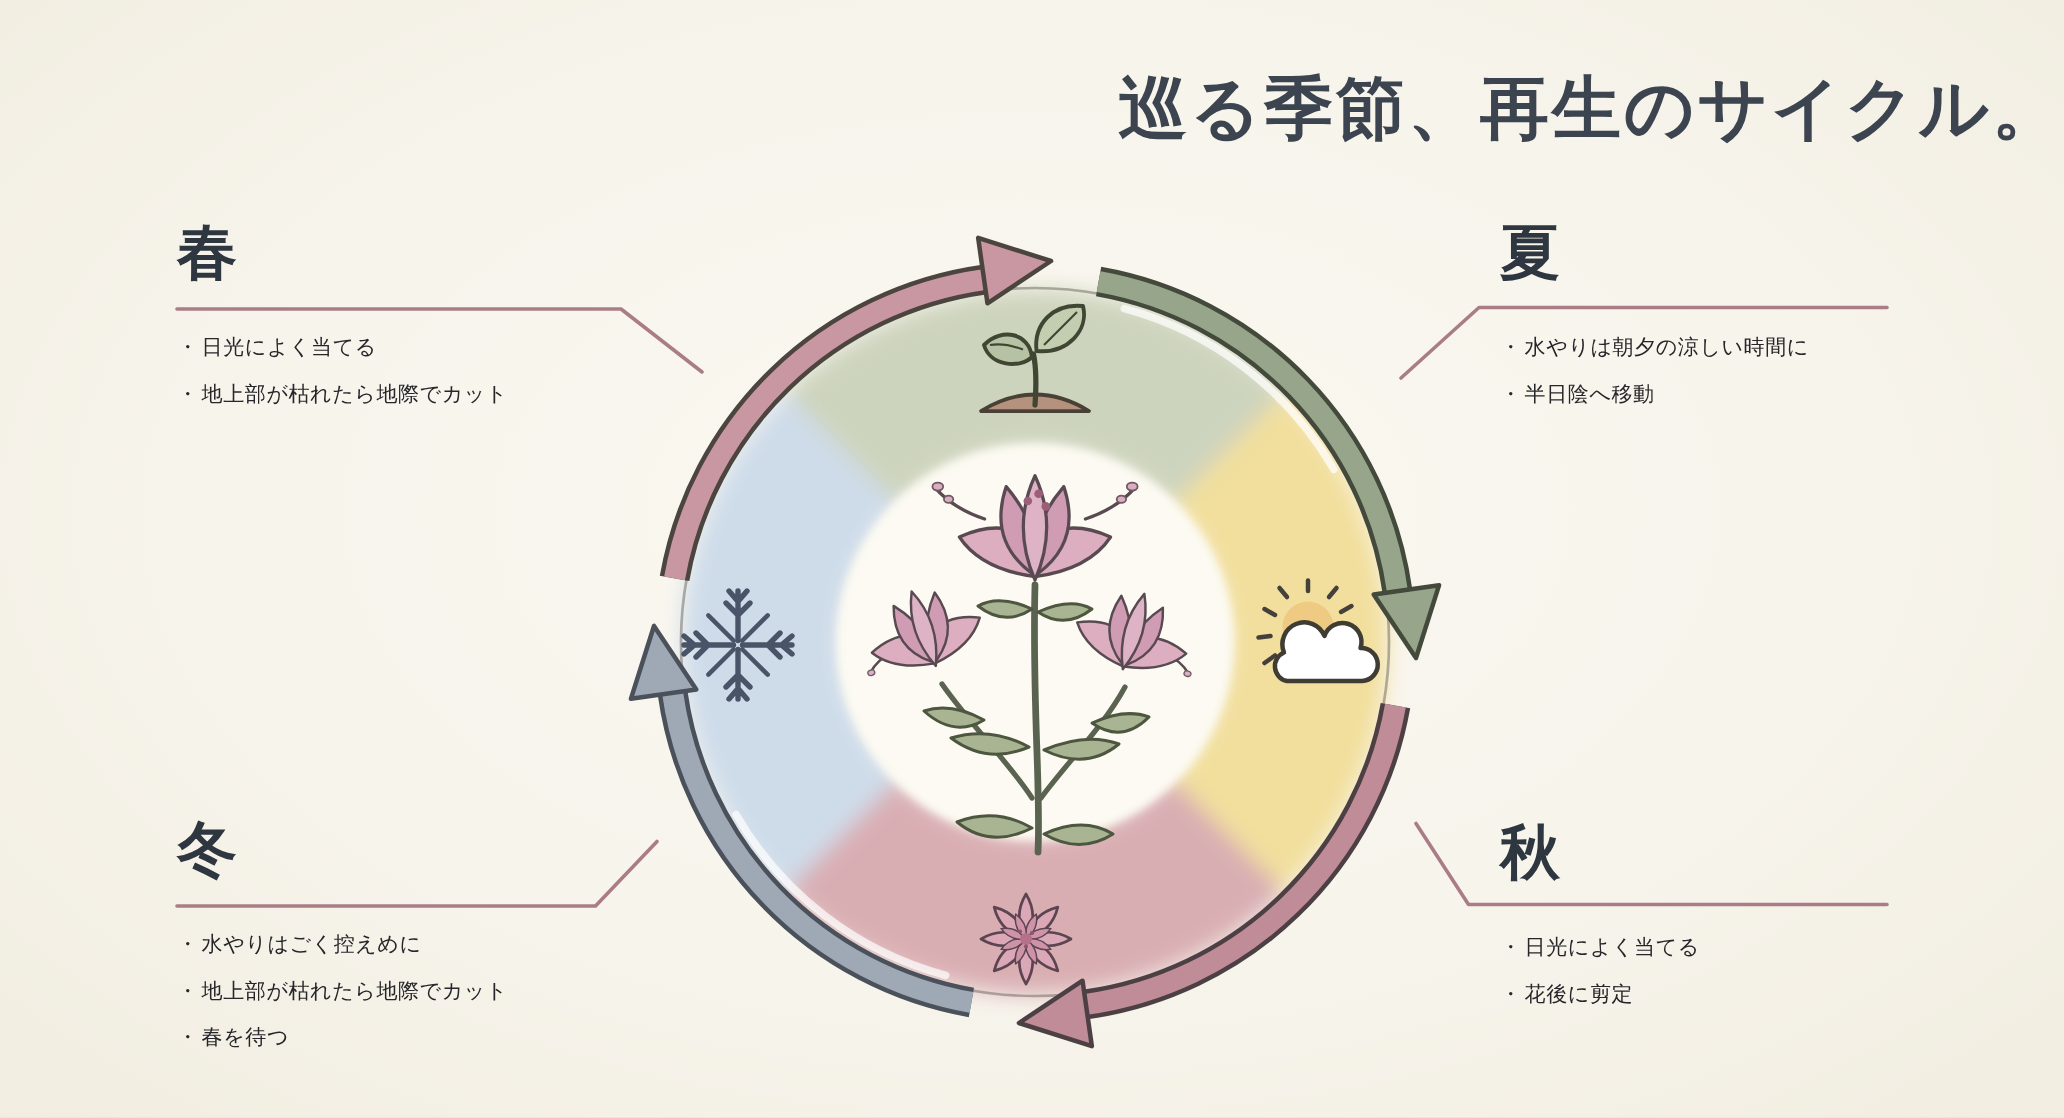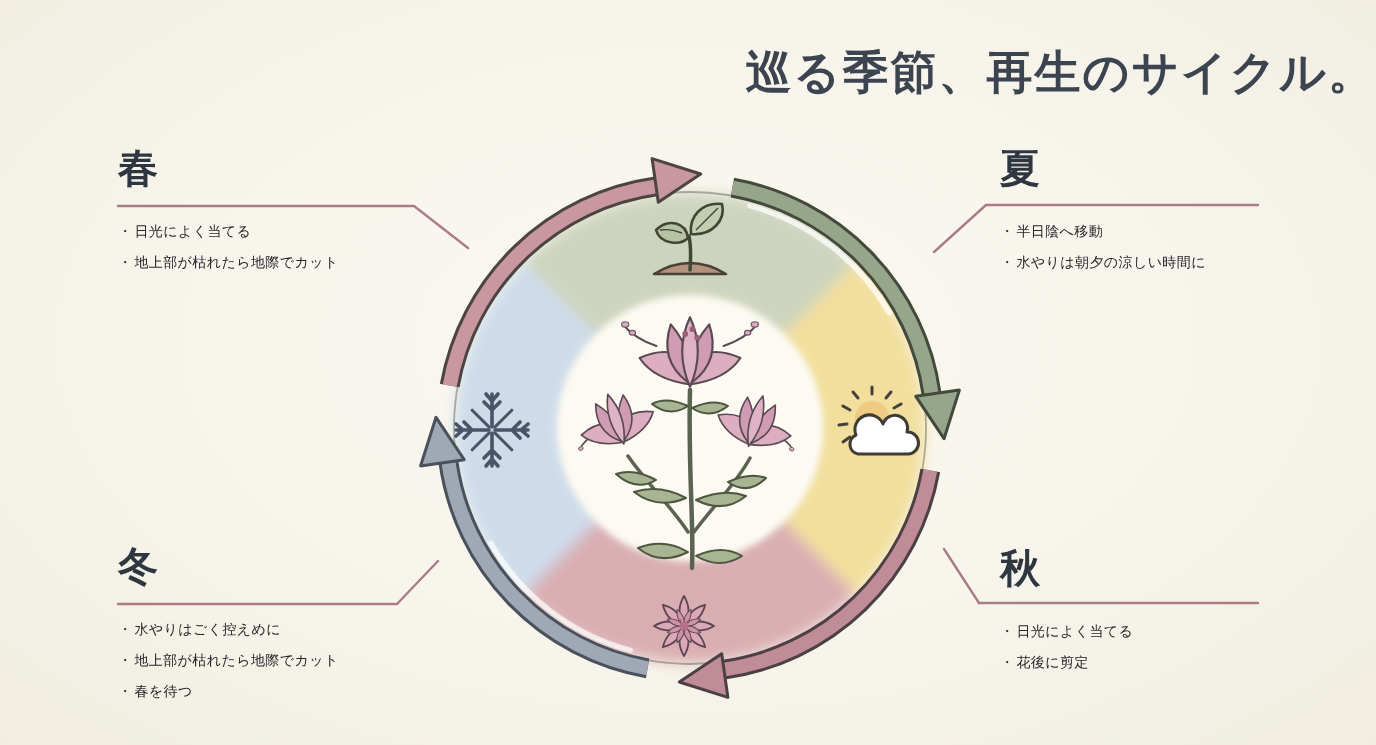--- a/index.html
+++ b/index.html
@@ -62,22 +62,22 @@
     <h2>春</h2>
     <ul>
       <li><span class="bullet">・</span><span>日光によく当てる</span></li>
       <li><span class="bullet">・</span><span>地上部が枯れたら地際でカット</span></li>
     </ul>
   </section>
 
   <section class="season" id="season-summer">
     <h2>夏</h2>
     <ul>
+      <li><span class="bullet">・</span><span>水やりは朝夕の涼しい時間に</span></li>
       <li><span class="bullet">・</span><span>半日陰へ移動</span></li>
-      <li><span class="bullet">・</span><span>水やりは朝夕の涼しい時間に</span></li>
     </ul>
   </section>
 
   <section class="season" id="season-winter">
     <h2>冬</h2>
     <ul>
       <li><span class="bullet">・</span><span>水やりはごく控えめに</span></li>
       <li><span class="bullet">・</span><span>地上部が枯れたら地際でカット</span></li>
       <li><span class="bullet">・</span><span>春を待つ</span></li>
     </ul>

